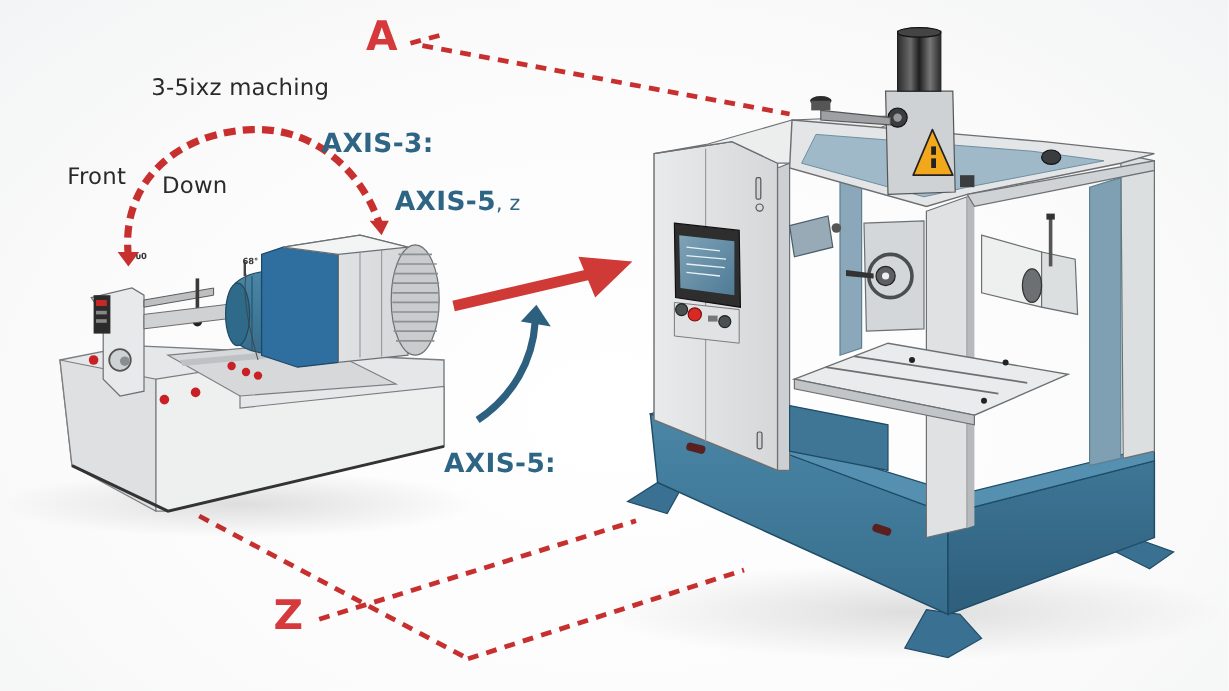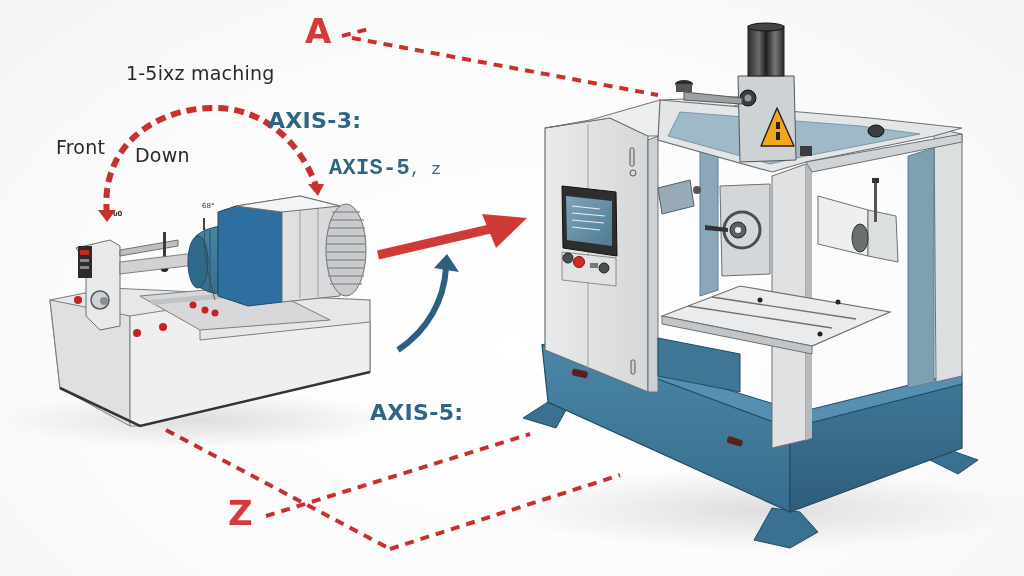--- a/index.html
+++ b/index.html
@@ -229,33 +229,33 @@
     </g>
 
     <g>
       <path d="M777 108 L794 146 L761 146 Z" fill="#f3a81c" stroke="#222" stroke-width="1.4" stroke-linejoin="round"></path>
       <rect x="776" y="122" width="4" height="7" fill="#222"></rect>
       <rect x="776" y="132" width="4" height="8" fill="#222"></rect>
     </g>
   </g>
 </svg>
 
-<div class="lbl lbl-dark" style="left:126px;top:64px;">1-5ixz maching</div>
+<div class="lbl lbl-dark" style="left:126px;top:64px;">3-5ixz maching</div>
 
 <div class="lbl lbl-dark" style="left:56px;top:138px;">Front</div>
 <div class="lbl lbl-dark" style="left:135px;top:146px;">Down</div>
 
 <div class="lbl lbl-blue" style="left:268px;top:110px;">AXIS-3:</div>
 
-<div class="lbl lbl-blue" style="left:329px;top:158px;font-family:Liberation Mono, monospace;">
+<div class="lbl lbl-blue" style="left:329px;top:158px;">
   <span>AXIS-5</span><span class="sub">, z</span>
 </div>
 
-<div class="lbl lbl-blue" style="left:370px;top:376px;margin-top:26px;">AXIS-5:</div>
+<div class="lbl lbl-blue" style="left:370px;top:376px;">AXIS-5:</div>
 
 <div class="lbl lbl-red" style="left:305px;top:14px;font-size:34px;">A</div>
 
 <div class="lbl lbl-red" style="left:228px;top:496px;font-size:34px;">Z</div>
 
 <div class="tiny" style="left:113px;top:210px;font-weight:bold;">ᴜ0</div>
-<div class="tiny" style="left:202px;top:202px;">68°</div>
+<div class="tiny" style="left:202px;top:214px;font-weight:bold;">68°</div>
 
 </div>
 
 </body></html>

